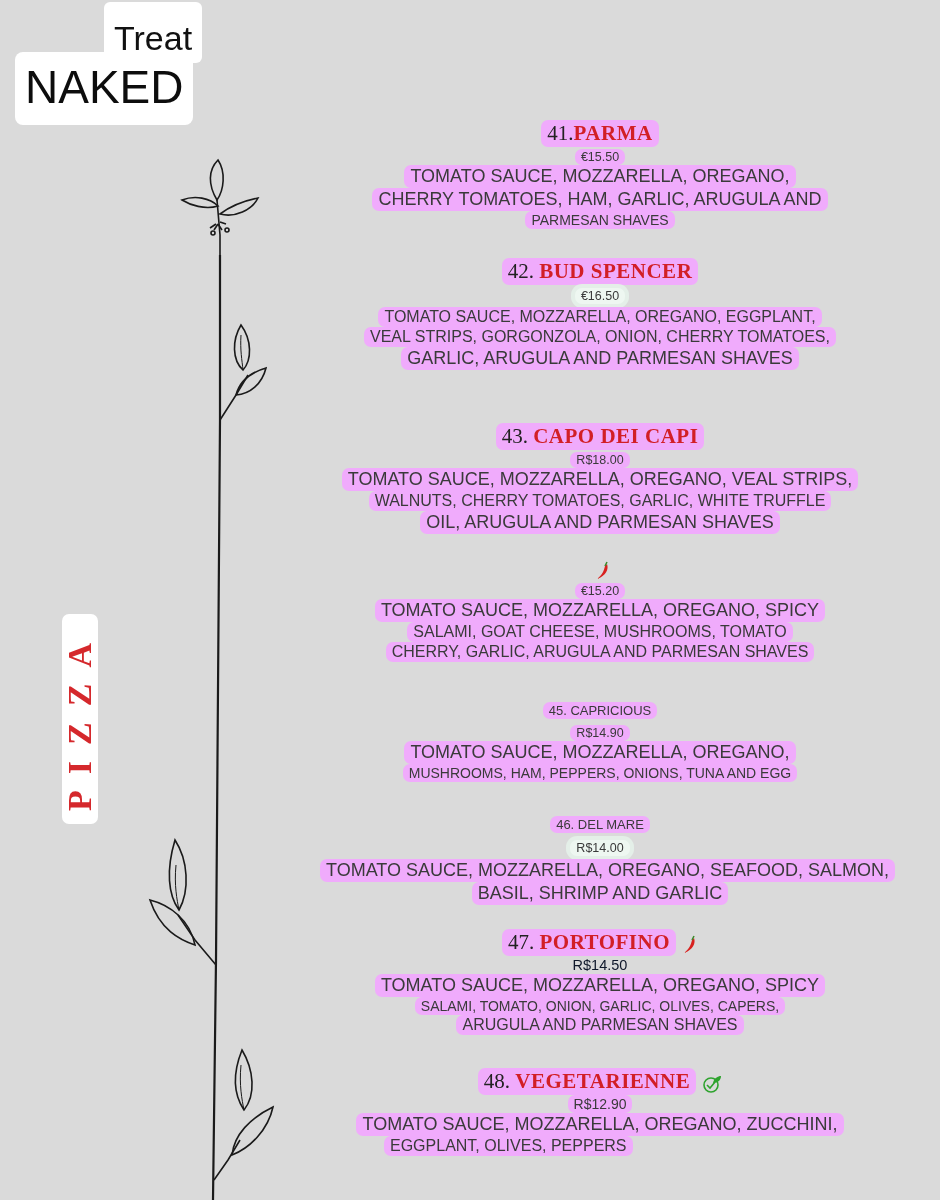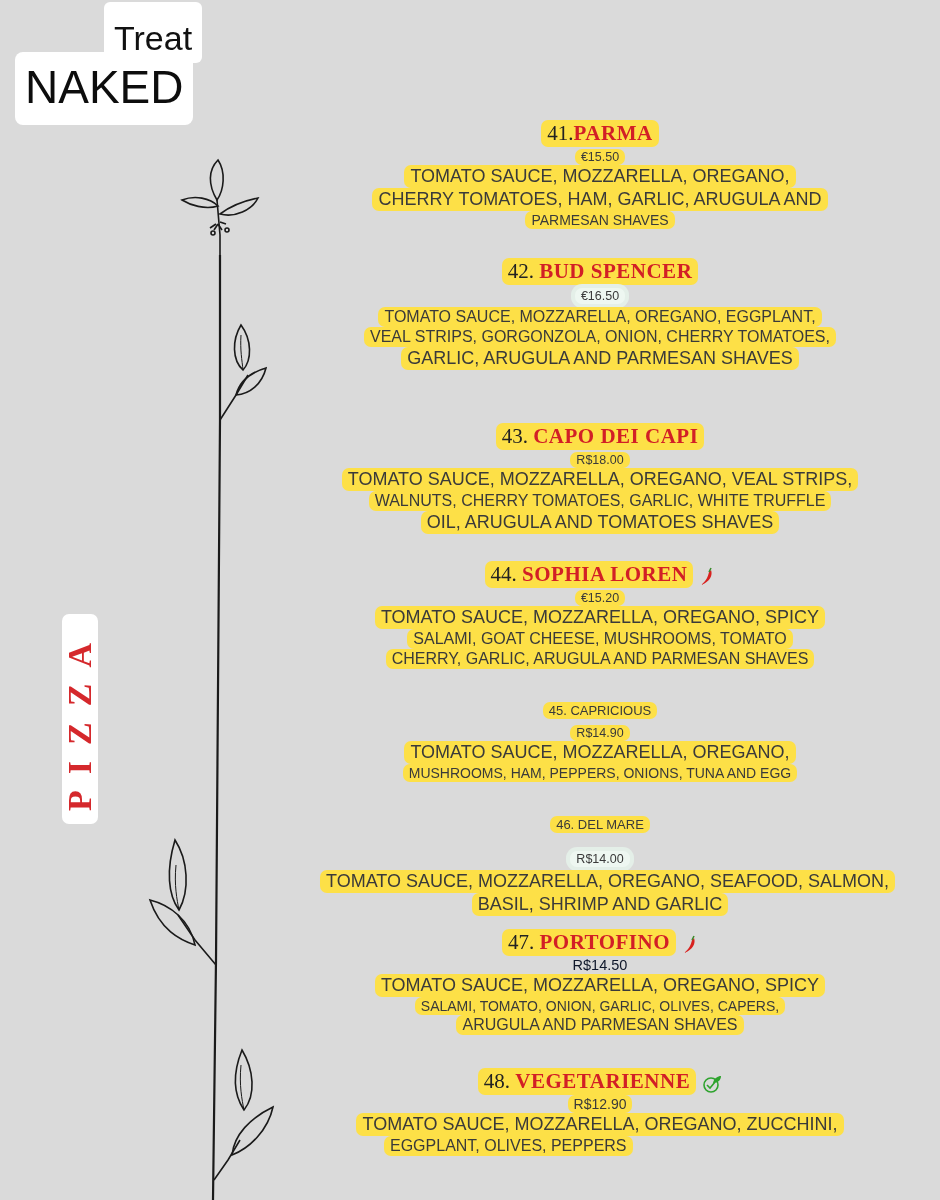--- a/index.html
+++ b/index.html
@@ -27,21 +27,21 @@
   .side-label span {
     position:absolute; left:50%; top:50%;
     transform:translate(-50%,-50%) rotate(-90deg);
     font-family:"Liberation Serif", serif; font-weight:bold;
     font-size:34px; letter-spacing:16px; color:#d5282c; white-space:nowrap;
   }
   .vine { position:absolute; left:0; top:0; }
   .item { position:absolute; left:320px; width:560px; text-align:center; }
   .row { display:block; height:auto; text-align:center; margin:0; }
   .row > span {
-    display:inline-block; background:#fde047; border-radius:7px;
+    display:inline-block; background:#f0abfc; border-radius:7px;
     padding:1px 6px; color:#3a3a3a; white-space:nowrap;
   }
   .title {
     font-family:"Liberation Serif", serif; font-size:21px; color:#222;
   }
   .title .num { color:#222; }
   .title .name { color:#d21f26; font-weight:bold; letter-spacing:0.5px; }
   .title-plain { font-size:13px; color:#444;text-align:right; }
   .price { font-size:12.5px; color:#555; }
   .price.green { color:#0f172a; font-size:14.5px; background:transparent !important; }
@@ -103,44 +103,44 @@
   <div class="row" style="margin-top:3px"><span class="desc-m">TOMATO SAUCE, MOZZARELLA, OREGANO, EGGPLANT,</span></div>
   <div class="row"><span class="desc-m">VEAL STRIPS, GORGONZOLA, ONION, CHERRY TOMATOES,</span></div>
   <div class="row"><span class="desc-l">GARLIC, ARUGULA AND PARMESAN SHAVES</span></div>
 </div>
 
 <div class="item" style="top:423px;">
   <div class="row"><span class="title"><span class="num">43.</span> <span class="name">CAPO DEI CAPI</span></span></div>
   <div class="row"><span class="price">R$18.00</span></div>
   <div class="row"><span class="desc-l">TOMATO SAUCE, MOZZARELLA, OREGANO, VEAL STRIPS,</span></div>
   <div class="row"><span class="desc-m">WALNUTS, CHERRY TOMATOES, GARLIC, WHITE TRUFFLE</span></div>
-  <div class="row"><span class="desc-l">OIL, ARUGULA AND TOMATOES SHAVES</span></div>
+  <div class="row"><span class="desc-l">OIL, ARUGULA AND PARMESAN SHAVES</span></div>
 </div>
 
 <div class="item" style="top:561px;">
-  <div class="row"><span class="title"><span class="num">44.</span> <span class="name">SOPHIA LOREN</span></span><svg class="icon-inline" width="16" height="20" viewBox="0 0 16 20">
+  <div class="row"><svg class="icon-inline" width="16" height="20" viewBox="0 0 16 20">
         <path d="M12 3 C 14 8, 11 15, 2 18 C 7 14, 9 10, 10 5 Z" fill="#d8211f"></path>
         <path d="M10 5 L12 1" stroke="#3a8a2a" stroke-width="1.6"></path>
       </svg></div>
   <div class="row"><span class="price">€15.20</span></div>
   <div class="row"><span class="desc-l">TOMATO SAUCE, MOZZARELLA, OREGANO, SPICY</span></div>
   <div class="row"><span class="desc-m">SALAMI, GOAT CHEESE, MUSHROOMS, TOMATO</span></div>
   <div class="row"><span class="desc-m">CHERRY, GARLIC, ARUGULA AND PARMESAN SHAVES</span></div>
 </div>
 
 <div class="item" style="top:701px;">
   <div class="row"><span class="title-plain">45. CAPRICIOUS</span></div>
   <div class="row" style="margin-top:4px"><span class="price">R$14.90</span></div>
   <div class="row"><span class="desc-l">TOMATO SAUCE, MOZZARELLA, OREGANO,</span></div>
   <div class="row"><span class="desc-s">MUSHROOMS, HAM, PEPPERS, ONIONS, TUNA AND EGG</span></div>
 </div>
 
 <div class="item" style="top:815px;">
   <div class="row"><span class="title-plain">46. DEL MARE</span></div>
-  <div class="row" style="margin-top:16px"><span class="price mint">R$14.00</span></div>
+  <div class="row" style="margin-top:5px"><span class="price mint">R$14.00</span></div>
   <div class="row" style="margin-top:3px"><span class="desc-l">TOMATO SAUCE, MOZZARELLA, OREGANO, SEAFOOD, SALMON,</span></div>
   <div class="row"><span class="desc-l">BASIL, SHRIMP AND GARLIC</span></div>
 </div>
 
 <div class="item" style="top:929px;">
   <div class="row"><span class="title"><span class="num">47.</span> <span class="name">PORTOFINO</span></span><svg class="icon-inline" width="16" height="20" viewBox="0 0 16 20">
         <path d="M12 3 C 14 8, 11 15, 2 18 C 7 14, 9 10, 10 5 Z" fill="#d8211f"></path>
         <path d="M10 5 L12 1" stroke="#3a8a2a" stroke-width="1.6"></path>
       </svg></div>
   <div class="row"><span class="price green">R$14.50</span></div>

